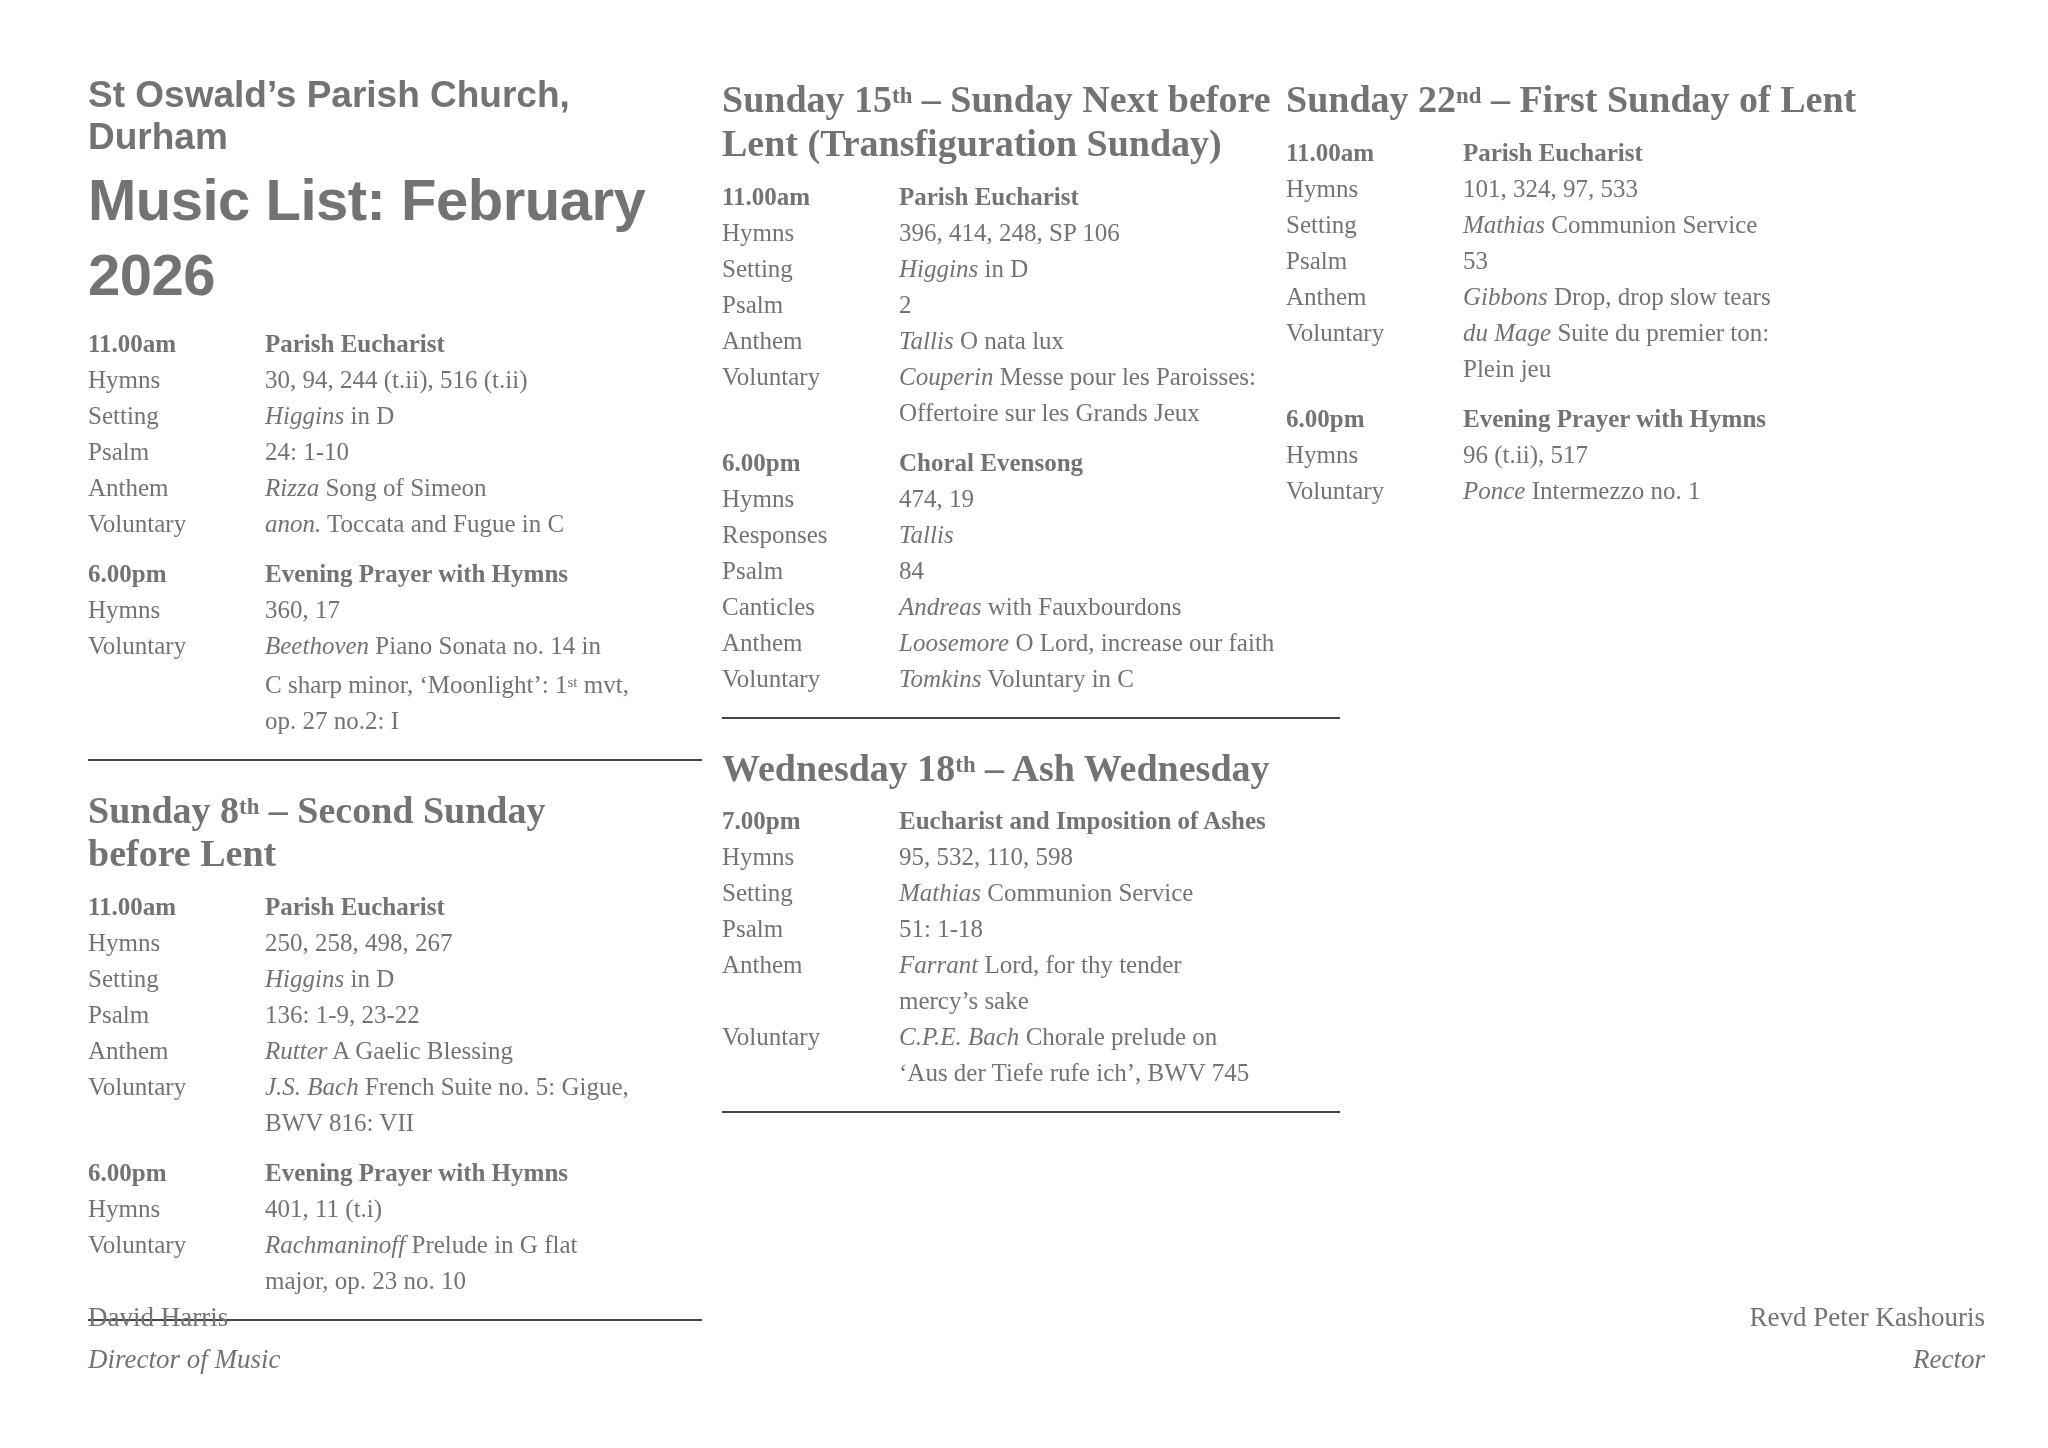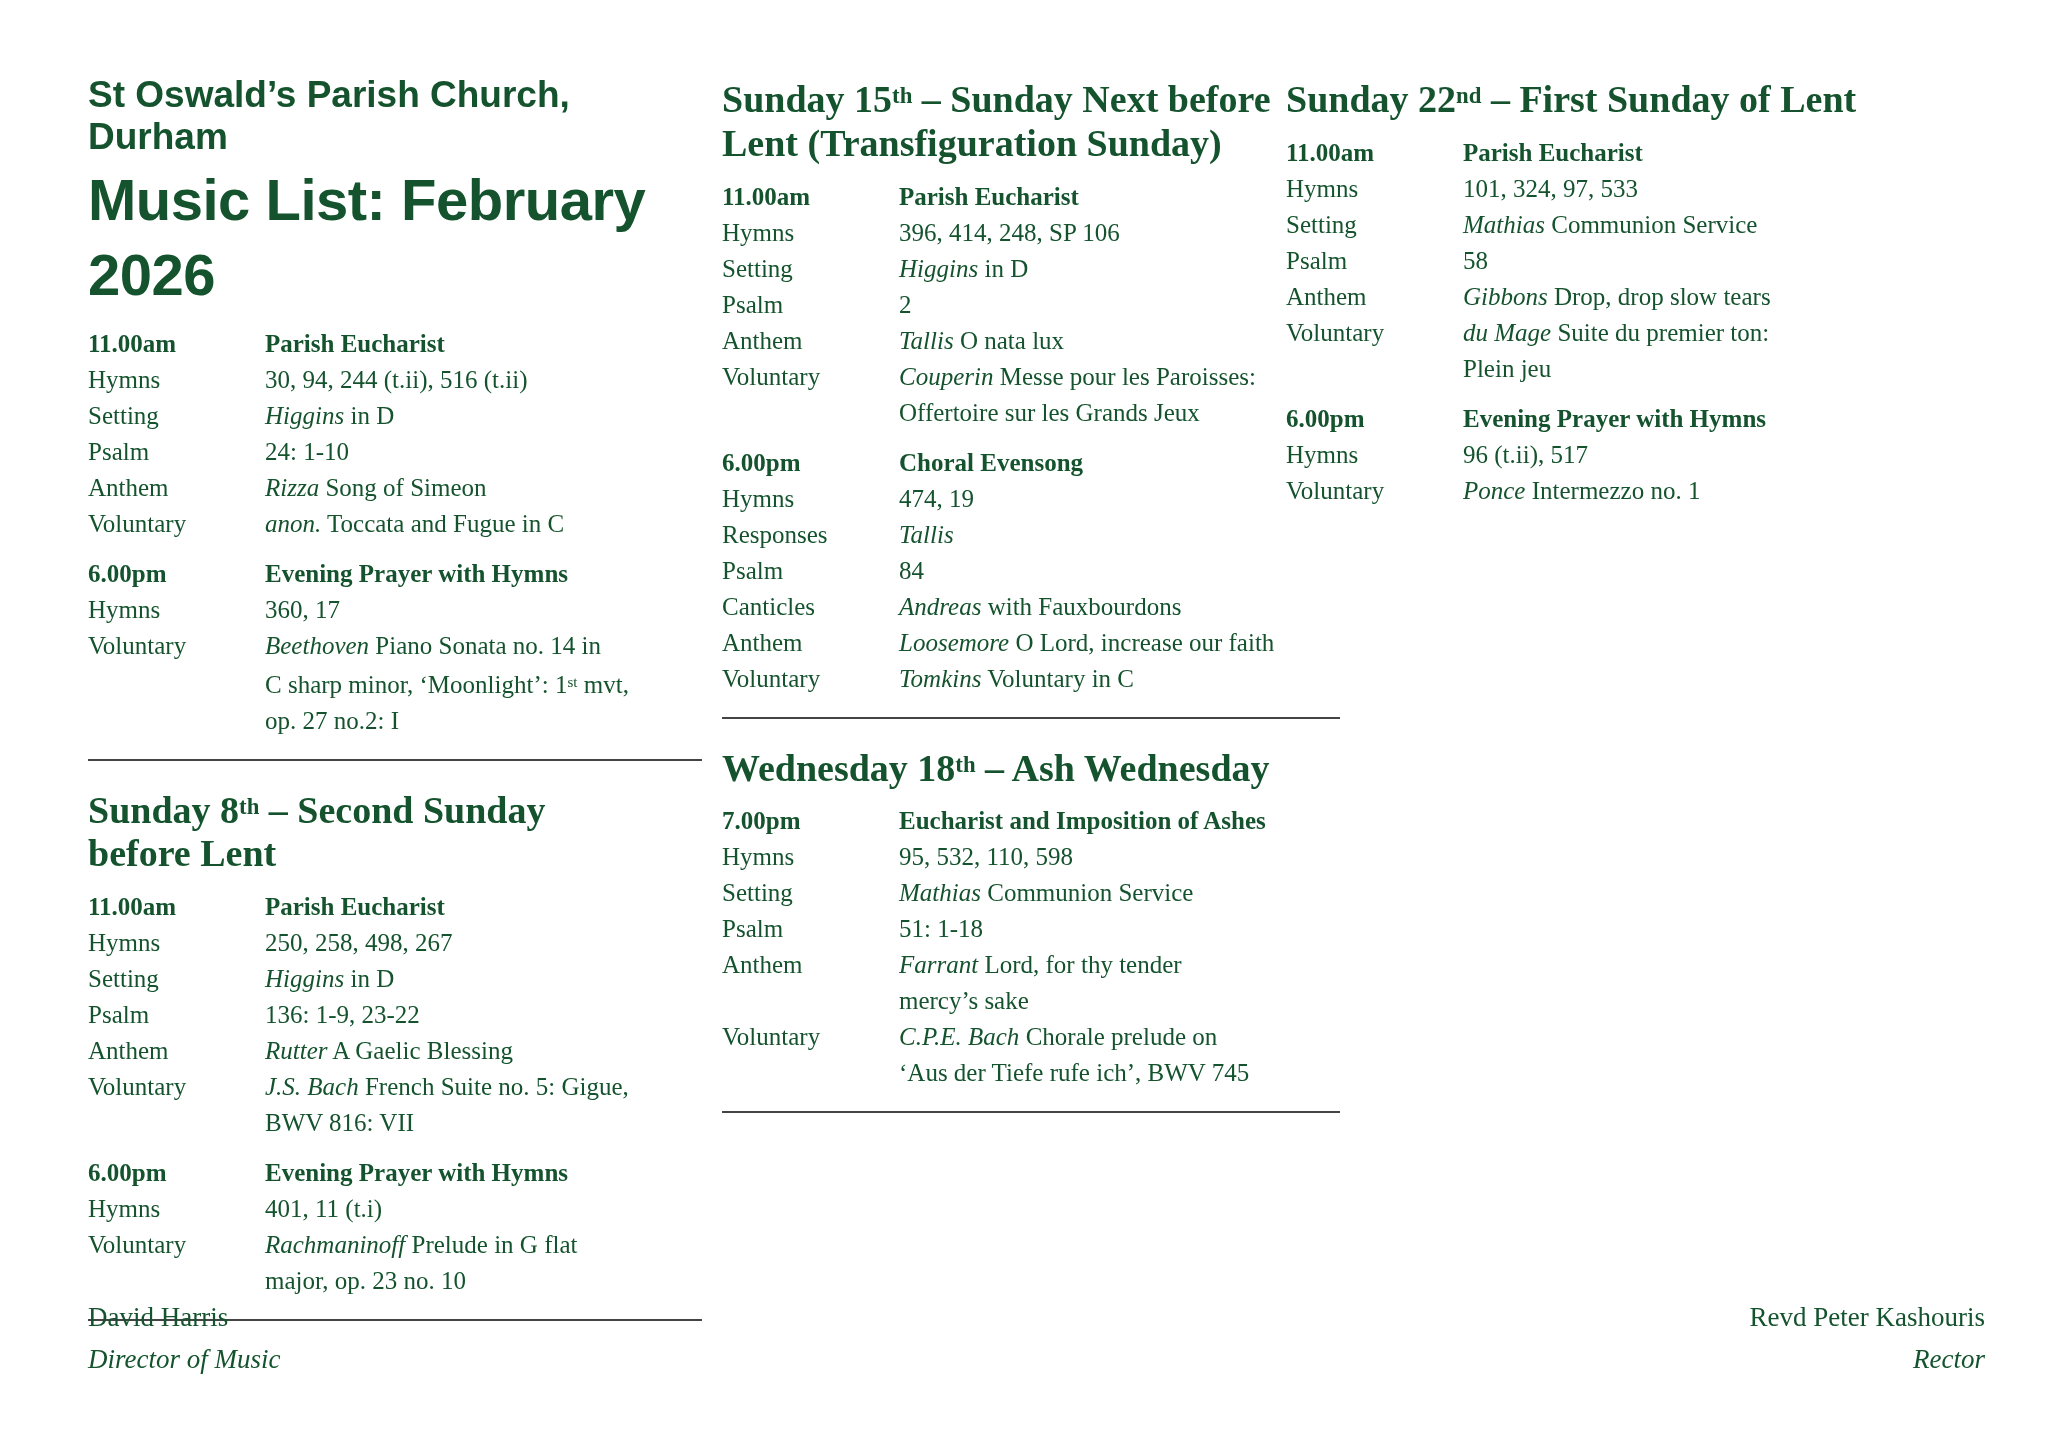--- a/index.html
+++ b/index.html
@@ -2,21 +2,21 @@
 <html><head>
 <meta charset="utf-8">
 <style>
   html, body { margin: 0; padding: 0; }
   body { background: #ffffff; }
   .page {
     position: relative;
     width: 2048px;
     height: 1448px;
     background: #ffffff;
-    color: #14532d;
+    color: #737373;
     font-family: "Liberation Serif", serif;
     overflow: hidden;
   }
   .col { position: absolute; top: 74px; }
   #col1 { left: 88px;  width: 614px; }
   #col2 { left: 722px; width: 618px; }
   #col3 { left: 1286px; width: 622px; }
 
   .church {
     font-family: "Liberation Sans", sans-serif;
@@ -277,21 +277,21 @@
           <div class="row">
             <div class="label">Hymns</div>
             <div class="value">101, 324, 97, 533</div>
           </div>
           <div class="row">
             <div class="label">Setting</div>
             <div class="value"><em>Mathias</em> Communion Service</div>
           </div>
           <div class="row">
             <div class="label">Psalm</div>
-            <div class="value">58</div>
+            <div class="value">53</div>
           </div>
           <div class="row">
             <div class="label">Anthem</div>
             <div class="value"><em>Gibbons</em> Drop, drop slow tears</div>
           </div>
           <div class="row">
             <div class="label">Voluntary</div>
             <div class="value"><em>du Mage</em> Suite du premier ton:
 Plein jeu</div>
           </div>

